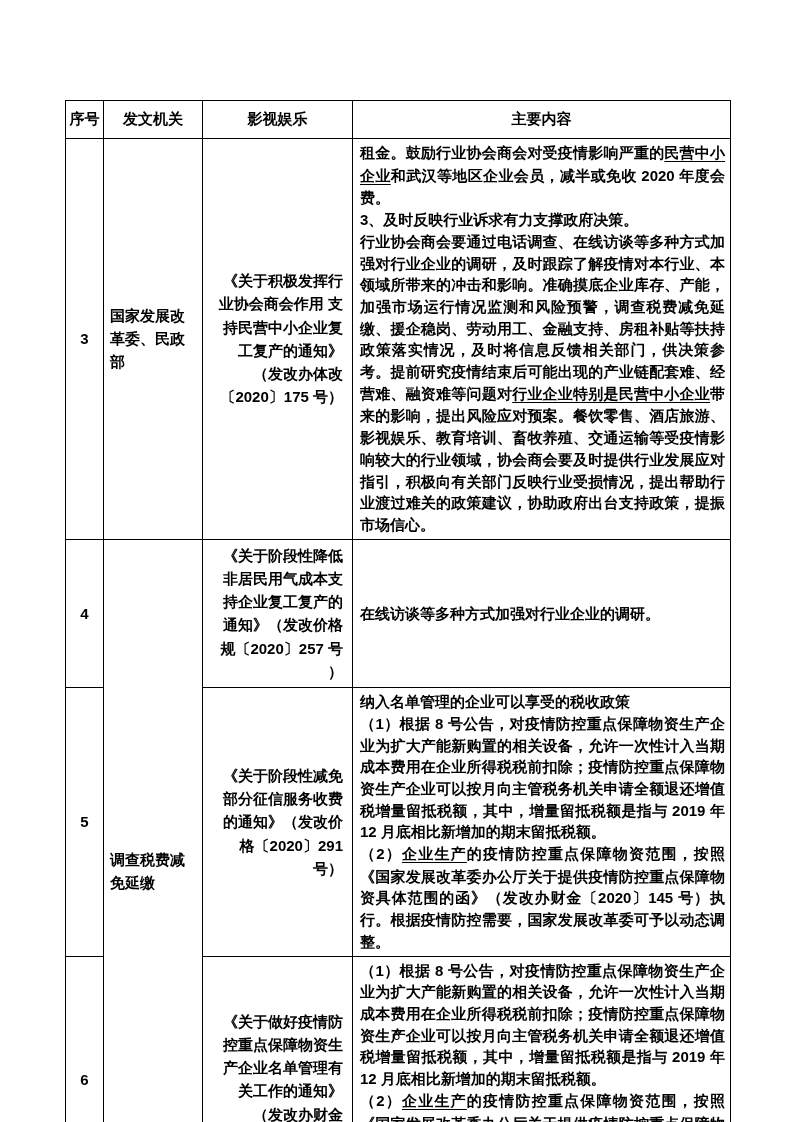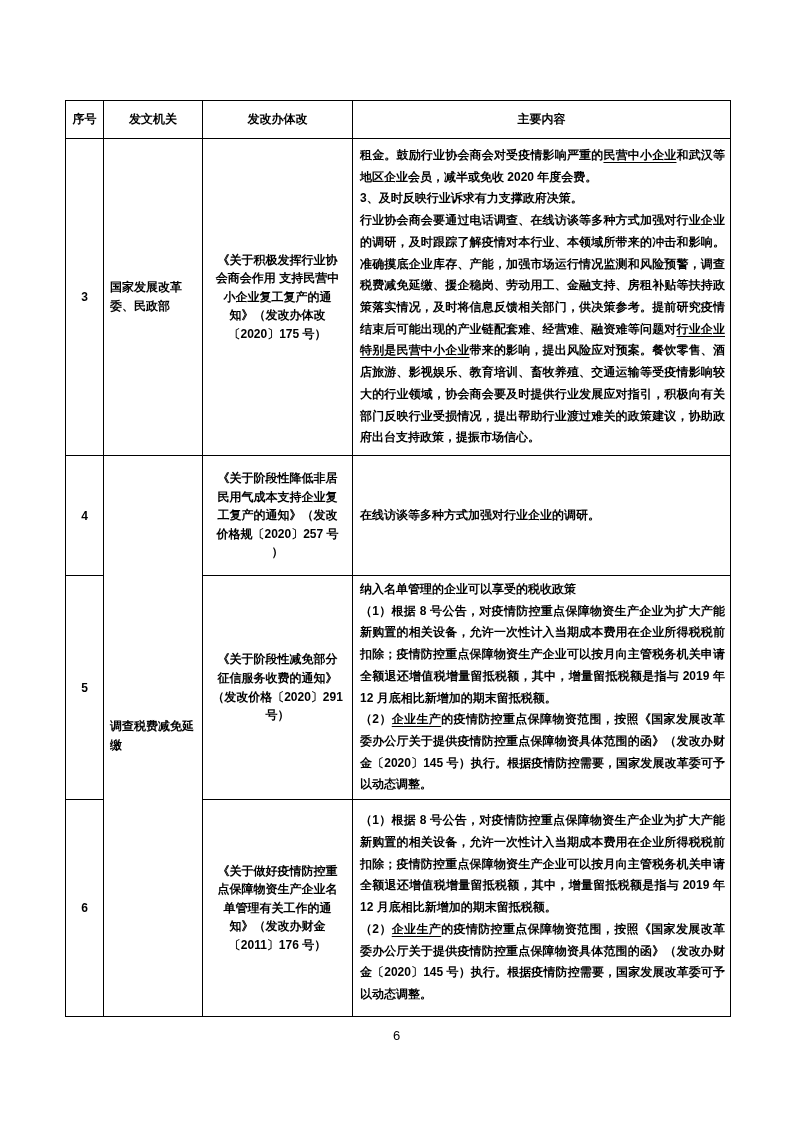--- a/index.html
+++ b/index.html
@@ -14,37 +14,37 @@
     border-collapse:collapse;table-layout:fixed;
   }
   .doc-table col.c-no{width:38px;}
   .doc-table col.c-agency{width:99px;}
   .doc-table col.c-doc{width:150px;}
   .doc-table col.c-content{width:378px;}
   .doc-table th,.doc-table td{
     border:1.5px solid #000;
     vertical-align:middle;
     font-weight:bold;
-    font-size:12px;
+    font-size:15px;
   }
   .doc-table th{
     text-align:center;padding:2px 3px;line-height:1.25;
     word-break:break-all;
   }
   tr.r-header{height:38px;}
   tr.r3{height:317px;}
   tr.r4{height:120px;}
   tr.r5{height:220px;}
   tr.r6{height:217px;}
   td.no{ text-align:center;padding:0 2px; }
   td.agency{
     padding:2px 6px;line-height:1.55;
   }
   td.doc{
-    text-align:center;padding:4px 9px;line-height:1.55;
+    text-align:right;padding:4px 9px;line-height:1.55;
   }
   td.content{
     padding:3px 5px 3px 7px;line-height:21.7px;
     text-align:justify;vertical-align:middle;
   }
   td.content .para{margin:0;}
   .u{text-decoration:underline;text-underline-offset:3px;font-family:Liberation Serif, serif;}
   .footer{
     position:absolute;left:0;top:1028px;width:793px;
     text-align:center;font-size:13px;color:#000;
@@ -59,21 +59,21 @@
     <colgroup>
       <col class="c-no">
         <col class="c-agency">
         <col class="c-doc">
         <col class="c-content">
     </colgroup>
     <thead>
       <tr class="r-header">
         <th>序号</th>
         <th>发文机关</th>
-        <th>发改办体改</th>
+        <th>影视娱乐</th>
         <th>主要内容</th>
       </tr>
     </thead>
     <tbody>
 
       <tr class="r3">
         <td class="no">3</td>
         <td class="agency">国家发展改革委、民政部</td>
         <td class="doc">《关于积极发挥行业协会商会作用 支持民营中小企业复工复产的通知》（发改办体改〔2020〕175 号）</td>
         <td class="content">

